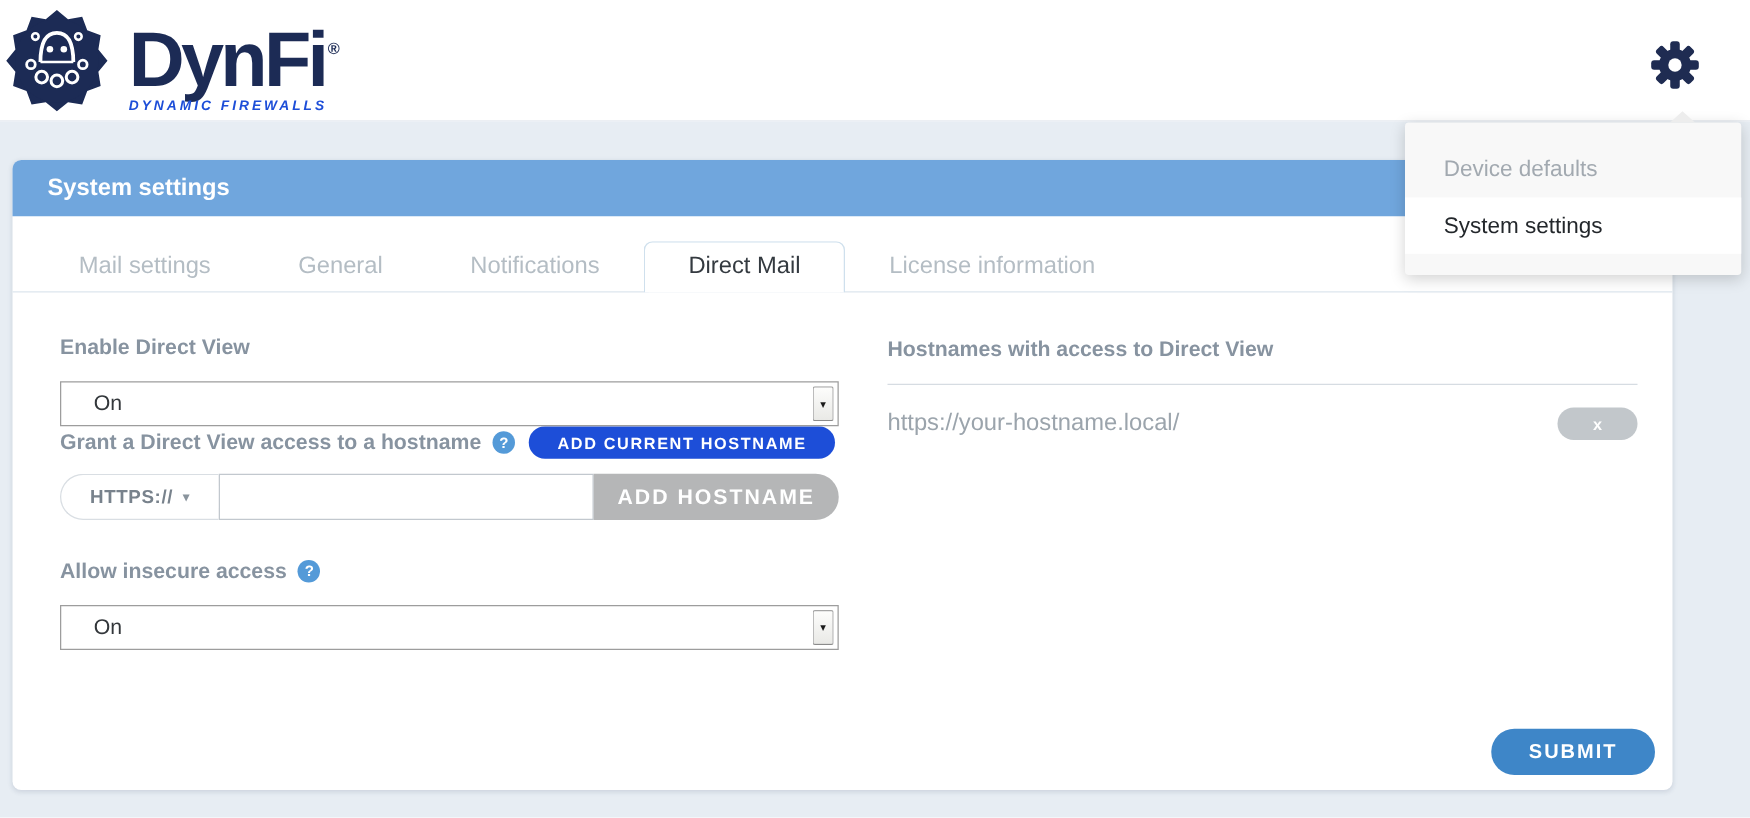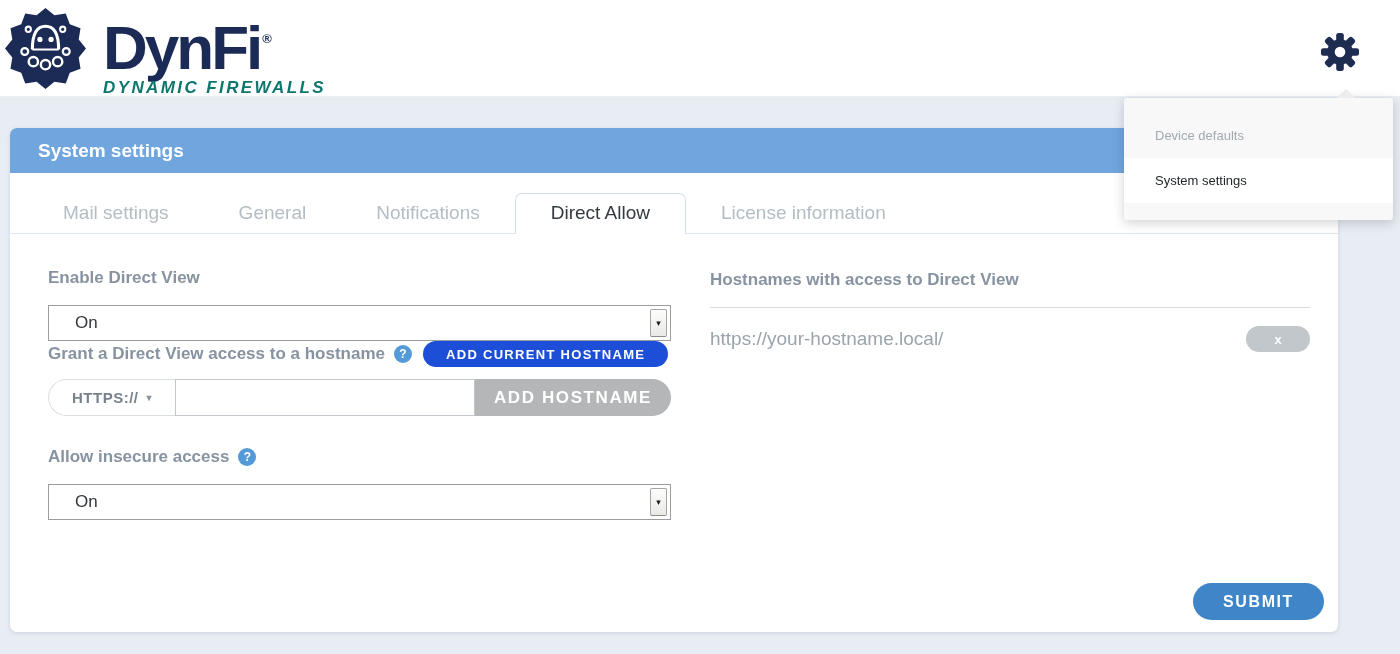--- a/index.html
+++ b/index.html
@@ -18,40 +18,40 @@
   }
   .logo { position:absolute; top:7px; left:4px; display:flex; align-items:flex-start; cursor:pointer; }
   .emblem { width:83px; height:83px; }
   .wordmark-block { margin-left:16px; }
   .wordmark {
     font-size:62px; font-weight:bold; color:#1c2b55;
     line-height:64px; letter-spacing:-3px;
   }
   .reg { font-size:13px; font-weight:bold; vertical-align:26px; letter-spacing:0; margin-left:2px; }
   .tagline {
-    font-size:17px; font-weight:bold; font-style:italic;
-    letter-spacing:2.4px; color:#0f766e; margin-top:-2px; padding-right:4px;
+    font-size:11px; font-weight:bold; font-style:italic;
+    letter-spacing:2.4px; color:#1d4ed8; margin-top:-2px; padding-right:4px;
   }
   .gear-btn { position:absolute; top:32px; right:40px; width:40px; height:40px; cursor:pointer; }
 
   
   .settings-menu {
     position:absolute; left:1124px; top:98px; width:269px; z-index:30;
     background:#f8f8f8; border-radius:3px;
     box-shadow:0 3px 12px rgba(0,0,0,.18);
     padding:15px 0 17px 0;
   }
   .menu-notch {
     position:absolute; top:-9px; left:212px; width:0; height:0;
     border-left:10px solid transparent; border-right:10px solid transparent;
     border-bottom:9px solid #ededed;
   }
   .menu-item {
     height:45px; display:flex; align-items:center; padding-left:31px;
-    font-size:13px; cursor:pointer;
+    font-size:18px; cursor:pointer;
   }
   .menu-item.muted { color:#a2a9b0; }
   .menu-item.active { color:#23272b; background:#ffffff; }
 
   
   .card {
     position:absolute; left:10px; top:128px; width:1328px; height:504px;
     background:#ffffff; border-radius:7px;
     box-shadow:0 1px 4px rgba(40,60,90,.14);
   }
@@ -188,21 +188,21 @@
 <div class="card">
 
   <div class="card-title-bar">
     <span>System settings</span>
   </div>
 
   <div class="tabs-row">
     <div class="tab">Mail settings</div>
     <div class="tab">General</div>
     <div class="tab">Notifications</div>
-    <div class="tab active">Direct Allow</div>
+    <div class="tab active">Direct Mail</div>
     <div class="tab">License information</div>
   </div>
 
   <div class="content">
 
     <div class="left-col">
 
       <div class="field-label">Enable Direct View</div>
       <div class="select-box">
         <span>On</span>

